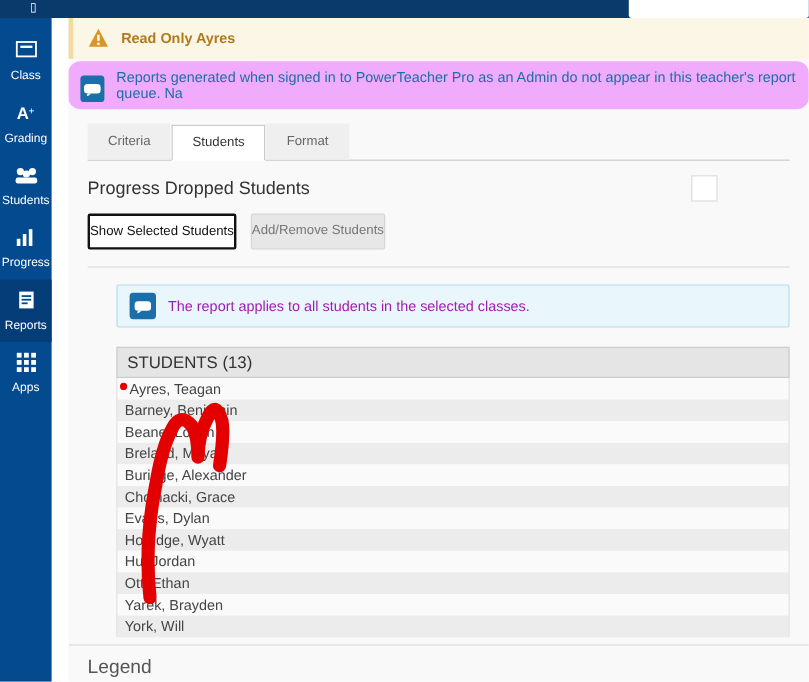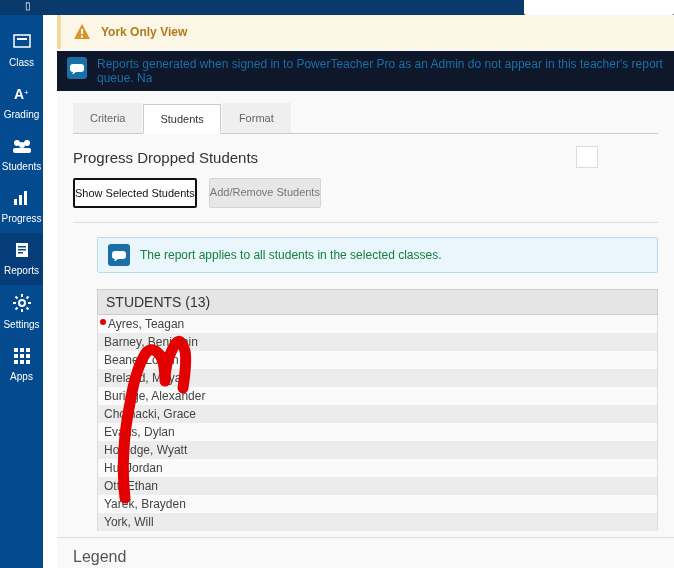--- a/index.html
+++ b/index.html
@@ -8,37 +8,37 @@
   .topbar-icon { position: absolute; left: 25px; top: 0; color: #fff; font-size: 10px; }
   .search-box { position: absolute; right: 0; top: -5px; width: 150px; height: 20px; background: #fff; border-radius: 2px; }
   .sidebar { position: absolute; left: 0; top: 15px; bottom: 0; width: 43px; background: #044a8f; display: flex; flex-direction: column; align-items: center; padding-top: 10px; }
   .sidebar-item { width: 100%; text-align: center; padding: 8px 0; color: #fff; cursor: pointer; position: relative; }
   .sidebar-item.active { background: #043d77; }
   .sidebar-item .icon { display: block; margin: 0 auto 4px; }
   .sidebar-item .label { font-size: 10px; color: #fff; }
   .main { position: absolute; left: 57px; top: 15px; right: 0; bottom: 0; background: #f9f9f9; overflow: hidden; }
   .readonly-banner { margin: 0 0 2px 0; background: #fcf6e6; padding: 8px 12px; display: flex; align-items: center; gap: 10px; border-left: 4px solid #f3dba0; }
   .readonly-banner .text { color: #b07a1a; font-size: 12px; font-weight: bold; }
-  .info-banner { background: #0f172a; padding: 6px 10px; display: flex; align-items: flex-start; gap: 10px; }
+  .info-banner { background: #f0abfc; padding: 6px 10px; display: flex; align-items: flex-end; gap: 10px; border-radius: 10px; }
   .info-banner .chip { width: 22px; height: 22px; background: #1b6fa8; border-radius: 3px; display: flex; align-items: center; justify-content: center; }
   .info-banner .text { color: #1b6fa8; font-size: 12px; }
   .content-wrap { padding: 12px 16px 0 16px; }
   .tabs { display: flex; border-bottom: 1px solid #ccc; }
   .tab { padding: 8px 16px; font-size: 11px; color: #666; border: 1px solid transparent; background: #efefef; cursor: pointer; margin-right: 1px; }
   .tab.active { background: #fff; border: 1px solid #ccc; border-bottom-color: #fff; position: relative; top: 1px; color: #333; }
   .section-row { display: flex; align-items: center; justify-content: space-between; padding: 12px 0 10px; }
   .section-title { font-size: 15px; color: #333; }
   .checkbox-ph { width: 22px; height: 22px; border: 1px solid #ddd; background: #fff; margin-right: 60px; }
   .btn-row { display: flex; gap: 12px; padding-bottom: 14px; border-bottom: 1px solid #ddd; }
   .btn { padding: 7px 0; font-size: 11px; border-radius: 2px; cursor: pointer; }
   .btn-primary { background: #fff; border: 2px solid #111; color: #111; }
   .btn-secondary { background: #e7e7e7; border: 1px solid #d5d5d5; color: #777; }
   .inner-info { margin: 14px 0 10px 24px; border: 1px solid #b8dcea; background: #e9f6fc; padding: 6px 10px; display: flex; align-items: center; gap: 10px; border-radius: 2px; }
   .inner-info .chip2 { width: 22px; height: 22px; background: #1b6fa8; border-radius: 3px; display: flex; align-items: center; justify-content: center; }
-  .inner-info .text { color: #15803d; font-size: 12px; }
+  .inner-info .text { color: #a21caf; font-size: 12px; }
   .student-header { margin: 16px 0 0 24px; background: #e5e5e5; border: 1px solid #ccc; padding: 4px 8px; font-size: 14px; color: #333; }
   .student-list { margin: 0 0 0 24px; border-left: 1px solid #ddd; border-right: 1px solid #ddd; }
   .student-row { padding: 2px 6px; font-size: 12px; color: #444; position: relative; }
   .student-row:nth-child(odd) { background: #fafafa; }
   .student-row:nth-child(even) { background: #ececec; }
   .red-dot { position: absolute; left: 2px; top: 4px; width: 6px; height: 6px; background: #e30000; border-radius: 50%; }
   .legend-block { padding: 10px 16px 0 16px; border-top: 1px solid #ddd; margin-top: 6px; }
   .legend-title { font-size: 16px; color: #555; margin-bottom: 4px; }
   .annotation { position: absolute; left: 115px; top: 303px; pointer-events: none; z-index: 50; }
   .annotation svg { overflow: visible; }
@@ -86,36 +86,20 @@
   <div class="sidebar-item active">
     <svg class="icon" width="18" height="18">
         <rect x="3" y="2" width="12" height="14" fill="#fff"></rect>
         <rect x="5" y="5" width="8" height="1.5" fill="#044a8f"></rect>
         <rect x="5" y="8" width="8" height="1.5" fill="#044a8f"></rect>
         <rect x="5" y="11" width="5" height="1.5" fill="#044a8f"></rect>
       </svg>
     <span class="label">Reports</span>
   </div>
   <div class="sidebar-item">
-    <svg class="icon" width="20" height="20" viewBox="0 0 20 20">
-        <circle cx="10" cy="10" r="3" fill="none" stroke="#fff" stroke-width="2"></circle>
-        <g stroke="#fff" stroke-width="2">
-          <line x1="10" y1="1" x2="10" y2="4"></line>
-          <line x1="10" y1="16" x2="10" y2="19"></line>
-          <line x1="1" y1="10" x2="4" y2="10"></line>
-          <line x1="16" y1="10" x2="19" y2="10"></line>
-          <line x1="3.5" y1="3.5" x2="5.5" y2="5.5"></line>
-          <line x1="14.5" y1="14.5" x2="16.5" y2="16.5"></line>
-          <line x1="3.5" y1="16.5" x2="5.5" y2="14.5"></line>
-          <line x1="14.5" y1="5.5" x2="16.5" y2="3.5"></line>
-        </g>
-      </svg>
-    <span class="label">Settings</span>
-  </div>
-  <div class="sidebar-item">
     <svg class="icon" width="18" height="18">
         <rect x="1" y="1" width="4" height="4" fill="#fff"></rect>
         <rect x="7" y="1" width="4" height="4" fill="#fff"></rect>
         <rect x="13" y="1" width="4" height="4" fill="#fff"></rect>
         <rect x="1" y="7" width="4" height="4" fill="#fff"></rect>
         <rect x="7" y="7" width="4" height="4" fill="#fff"></rect>
         <rect x="13" y="7" width="4" height="4" fill="#fff"></rect>
         <rect x="1" y="13" width="4" height="4" fill="#fff"></rect>
         <rect x="7" y="13" width="4" height="4" fill="#fff"></rect>
         <rect x="13" y="13" width="4" height="4" fill="#fff"></rect>
@@ -125,21 +109,21 @@
 </div>
 
 <div class="main">
 
   <div class="readonly-banner">
     <svg width="18" height="18" viewBox="0 0 18 18">
         <polygon points="9,1 17,16 1,16" fill="#d9942a"></polygon>
         <rect x="8" y="6" width="2" height="5" fill="#fff"></rect>
         <rect x="8" y="12.5" width="2" height="2" fill="#fff"></rect>
       </svg>
-    <span class="text">York Only View</span>
+    <span class="text">Read Only Ayres</span>
   </div>
 
   <div class="info-banner">
     <span class="chip">
       <svg width="14" height="12" viewBox="0 0 14 12">
           <rect x="0" y="2" width="14" height="8" rx="3" fill="#fff"></rect>
           <polygon points="3,10 6,10 2,13" fill="#fff"></polygon>
         </svg>
     </span>
     <span class="text">Reports generated when signed in to PowerTeacher Pro as an Admin do not appear in this teacher's report queue. Na</span>

